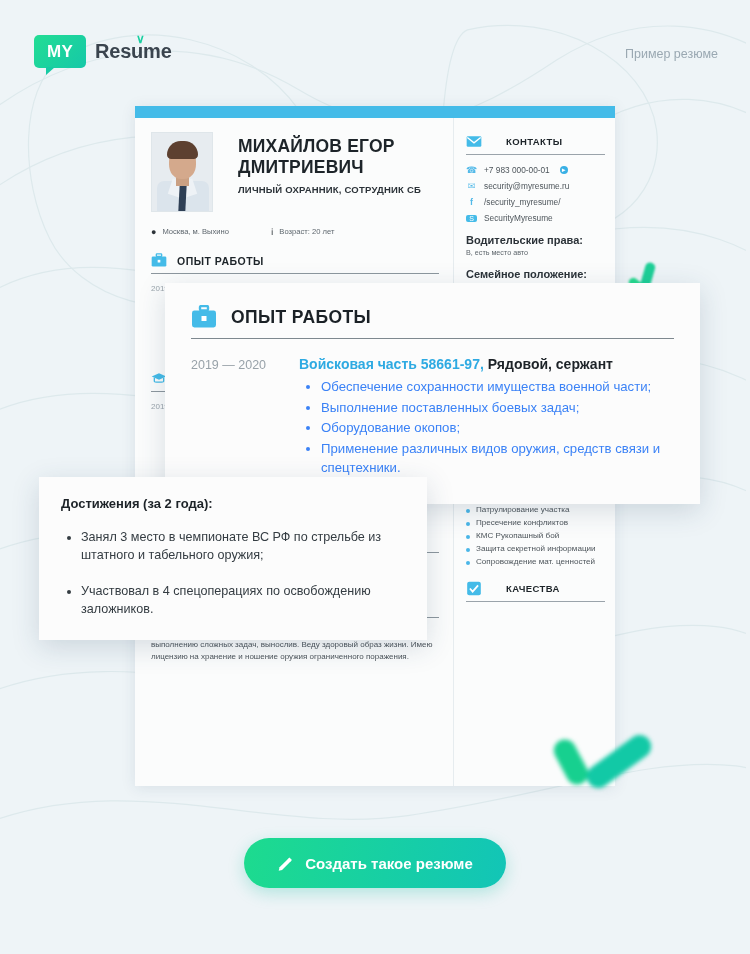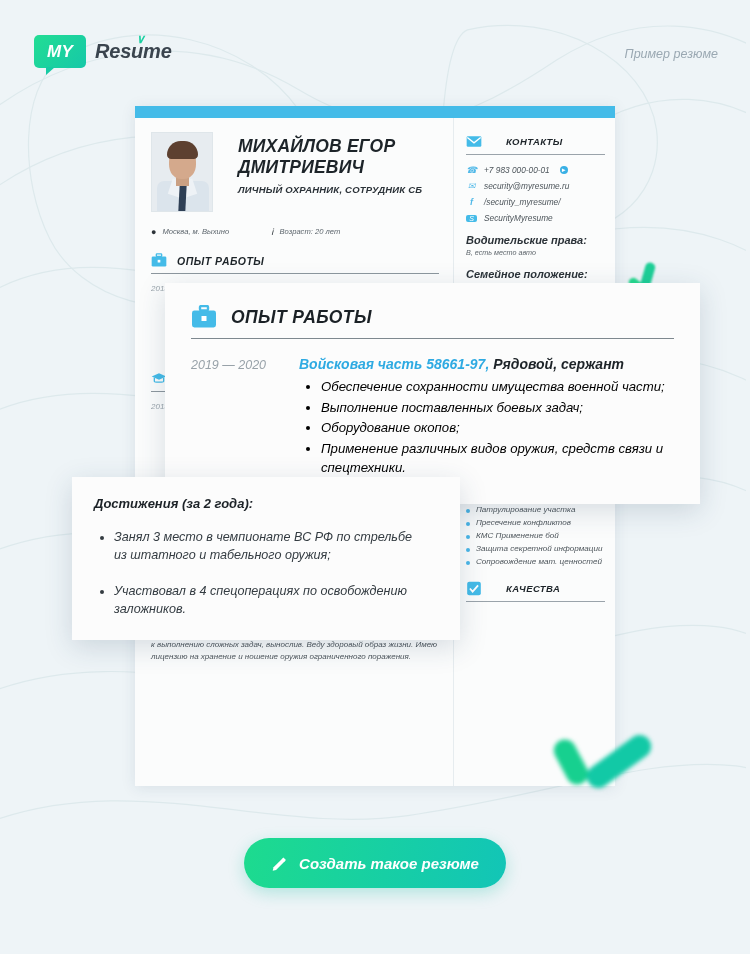--- a/index.html
+++ b/index.html
@@ -2,21 +2,21 @@
 <html><head>
 <meta charset="utf-8">
 <style>
   * { box-sizing: border-box; margin: 0; padding: 0; }
   html, body {
     width: 750px; height: 954px;
     font-family: "Liberation Sans", sans-serif;
     background: #eef4f7;
     overflow: hidden;
   }
-  #root { position: relative; width: 746px; height: 954px; overflow: hidden; background: #eef4f7; font-style: italic; }
+  #root { position: relative; width: 746px; height: 954px; overflow: hidden; background: #eef4f7; }
 
   
   .bg-topo { position: absolute; inset: 0; z-index: 0; pointer-events: none; }
 
   
   .header { position: absolute; top: 0; left: 0; width: 750px; height: 105px; z-index: 5; }
   .logo { position: absolute; left: 34px; top: 35px; display: flex; align-items: center; gap: 9px; }
   .logo-badge {
     position: relative; width: 52px; height: 33px; border-radius: 5px;
     background: linear-gradient(135deg, #22dd94 0%, #16c8a8 100%);
@@ -108,24 +108,24 @@
   .card-exp { left: 165px; top: 283px; width: 535px; padding: 22px 26px 26px 26px; }
   .card-exp .ce-head { display: flex; align-items: center; gap: 14px; }
   .ce-ic { width: 26px; height: 24px; flex: 0 0 26px; }
   .ce-title { font-size: 17.5px; font-weight: bold; color: #1b2126; letter-spacing: .4px; }
   .ce-rule { height: 1px; background: #7e888f; margin-top: 9px; }
   .ce-row { display: flex; gap: 24px; margin-top: 17px; }
   .ce-years { font-size: 12.5px; color: #98a2a9; flex: 0 0 84px; padding-top: 2px; }
   .ce-body { flex: 1; }
   .ce-job { font-size: 14px; font-weight: bold; color: #1d2328; }
   .ce-job .org { color: #2eaae2; }
-  .ce-list { margin: 6px 0 0 22px; font-size: 13.2px; color: #000000; line-height: 1.42; }
+  .ce-list { margin: 6px 0 0 22px; font-size: 13.2px; color: #3b82f6; line-height: 1.42; }
   .ce-list li { margin-top: 2px; }
 
-  .card-ach { left: 72px; top: 477px; width: 388px; padding: 19px 34px 22px 22px; z-index: 45; }
+  .card-ach { left: 39px; top: 477px; width: 388px; padding: 19px 34px 22px 22px; z-index: 45; }
   .ach-h { font-size: 13px; font-weight: bold; color: #1d2328; }
   .ach-list { margin: 6px 0 0 20px; font-size: 12.6px; color: #343c42; line-height: 1.45; }
   .ach-list li { margin-top: 17px; }
 
   
   .chk { position: absolute; z-index: 30; pointer-events: none; }
   .chk span { position: absolute; display: block; border-radius: 99px; }
 
   
   .cta {
@@ -328,21 +328,21 @@
           <div class="skill">
               <span class="dot"></span>
               <span>Патрулирование участка</span>
             </div>
           <div class="skill">
               <span class="dot"></span>
               <span>Пресечение конфликтов</span>
             </div>
           <div class="skill">
               <span class="dot"></span>
-              <span>КМС Применение бой</span>
+              <span>КМС Рукопашный бой</span>
             </div>
           <div class="skill">
               <span class="dot"></span>
               <span>Защита секретной информации</span>
             </div>
           <div class="skill">
               <span class="dot"></span>
               <span>Сопровождение мат. ценностей</span>
             </div>
         </div>

